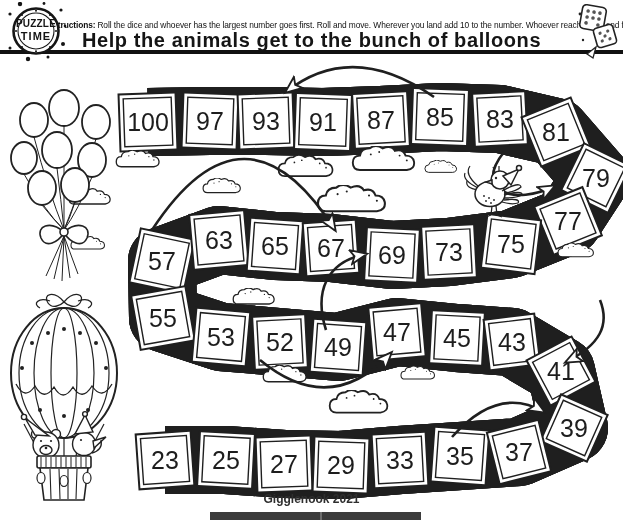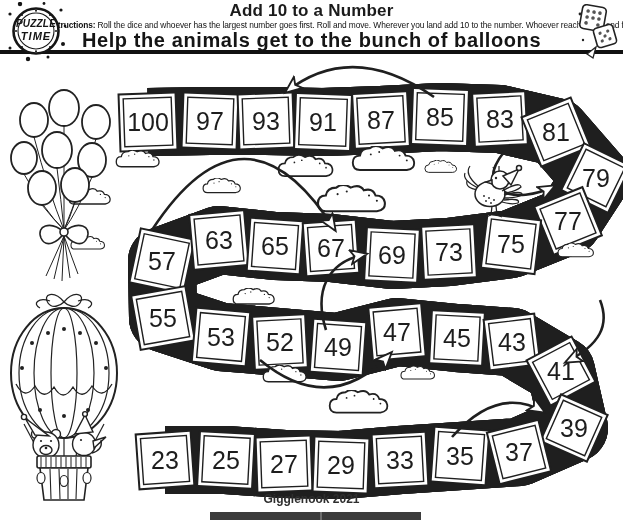--- a/index.html
+++ b/index.html
@@ -10,21 +10,21 @@
   #board-svg{position:absolute;left:0;top:0;width:623px;height:520px;}
   .hdr{position:absolute;left:0;top:0;width:623px;height:54px;background:#fff;z-index:3;}
   .hdr-rule{position:absolute;left:0;top:50px;width:623px;height:4px;background:#111;}
   .title{position:absolute;left:0;right:0;top:1px;text-align:center;
          font-size:17px;font-weight:600;letter-spacing:.2px;color:#1b1b1b;}
   .instr{position:absolute;left:46px;top:19.5px;width:555px;white-space:nowrap;
          font-size:8.4px;color:#111;letter-spacing:-0.1px;}
   .instr b{font-weight:bold;margin-right:2px;}
   .subtitle{position:absolute;left:0;right:0;top:29px;text-align:center;
             font-size:20px;font-weight:600;letter-spacing:.6px;color:#151515;}
-  .logo-box{position:absolute;left:6px;top:2px;width:62px;height:60px;z-index:4;font-style:italic;}
+  .logo-box{position:absolute;left:6px;top:2px;width:62px;height:60px;z-index:4;}
   .dice-box{position:absolute;right:2px;top:4px;width:46px;height:56px;z-index:4;}
   .footer-credit{position:absolute;left:0;right:0;top:492px;text-align:center;
                  font-size:12px;font-weight:600;color:#2e2e2e;z-index:3;}
   .bottom-bar{position:absolute;left:210px;top:512px;height:8px;display:flex;z-index:4;}
   .bottom-bar .seg1{width:110px;background:#3c3c3c;}
   .bottom-bar .div{width:2px;background:#6e6e6e;}
   .bottom-bar .seg2{width:99px;background:#3c3c3c;}
   svg text{font-family:"Liberation Sans", sans-serif;}
   .cellnum{font-size:25px;fill:#1d1d1d;}
 </style>
@@ -371,21 +371,20 @@
       <path d="M42,36 Q59,34 56,39 Q50,41 40,38"></path>
     </g>
     <g fill="none" stroke-width="1.3">
       <path d="M30,42 L29,51 M34,42 L35,51 M29,51 L24,53 M35,51 L40,53"></path>
     </g>
   </g>
 </svg>
 
 <div class="hdr">
   <div class="hdr-rule"></div>
-  <div class="title">Add 10 to a Number</div>
   <div class="instr"><b>Instructions:</b><span>Roll the dice and whoever has the largest number goes first. Roll and move. Wherever you land add 10 to the number. Whoever reaches the end first wins.</span></div>
   <div class="subtitle">Help the animals get to the bunch of balloons</div>
 
   <div class="logo-box">
     <svg viewBox="0 0 62 60" width="62" height="60">
       <circle cx="30" cy="29" r="22.5" fill="#fff" stroke="#151515" stroke-width="2.6"></circle>
       <circle cx="30" cy="29" r="18" fill="none" stroke="#151515" stroke-width="1.1"></circle>
       <g fill="#151515">
         <circle cx="30" cy="8.7" r="1"></circle>
           <circle cx="44" cy="13" r="1"></circle>

